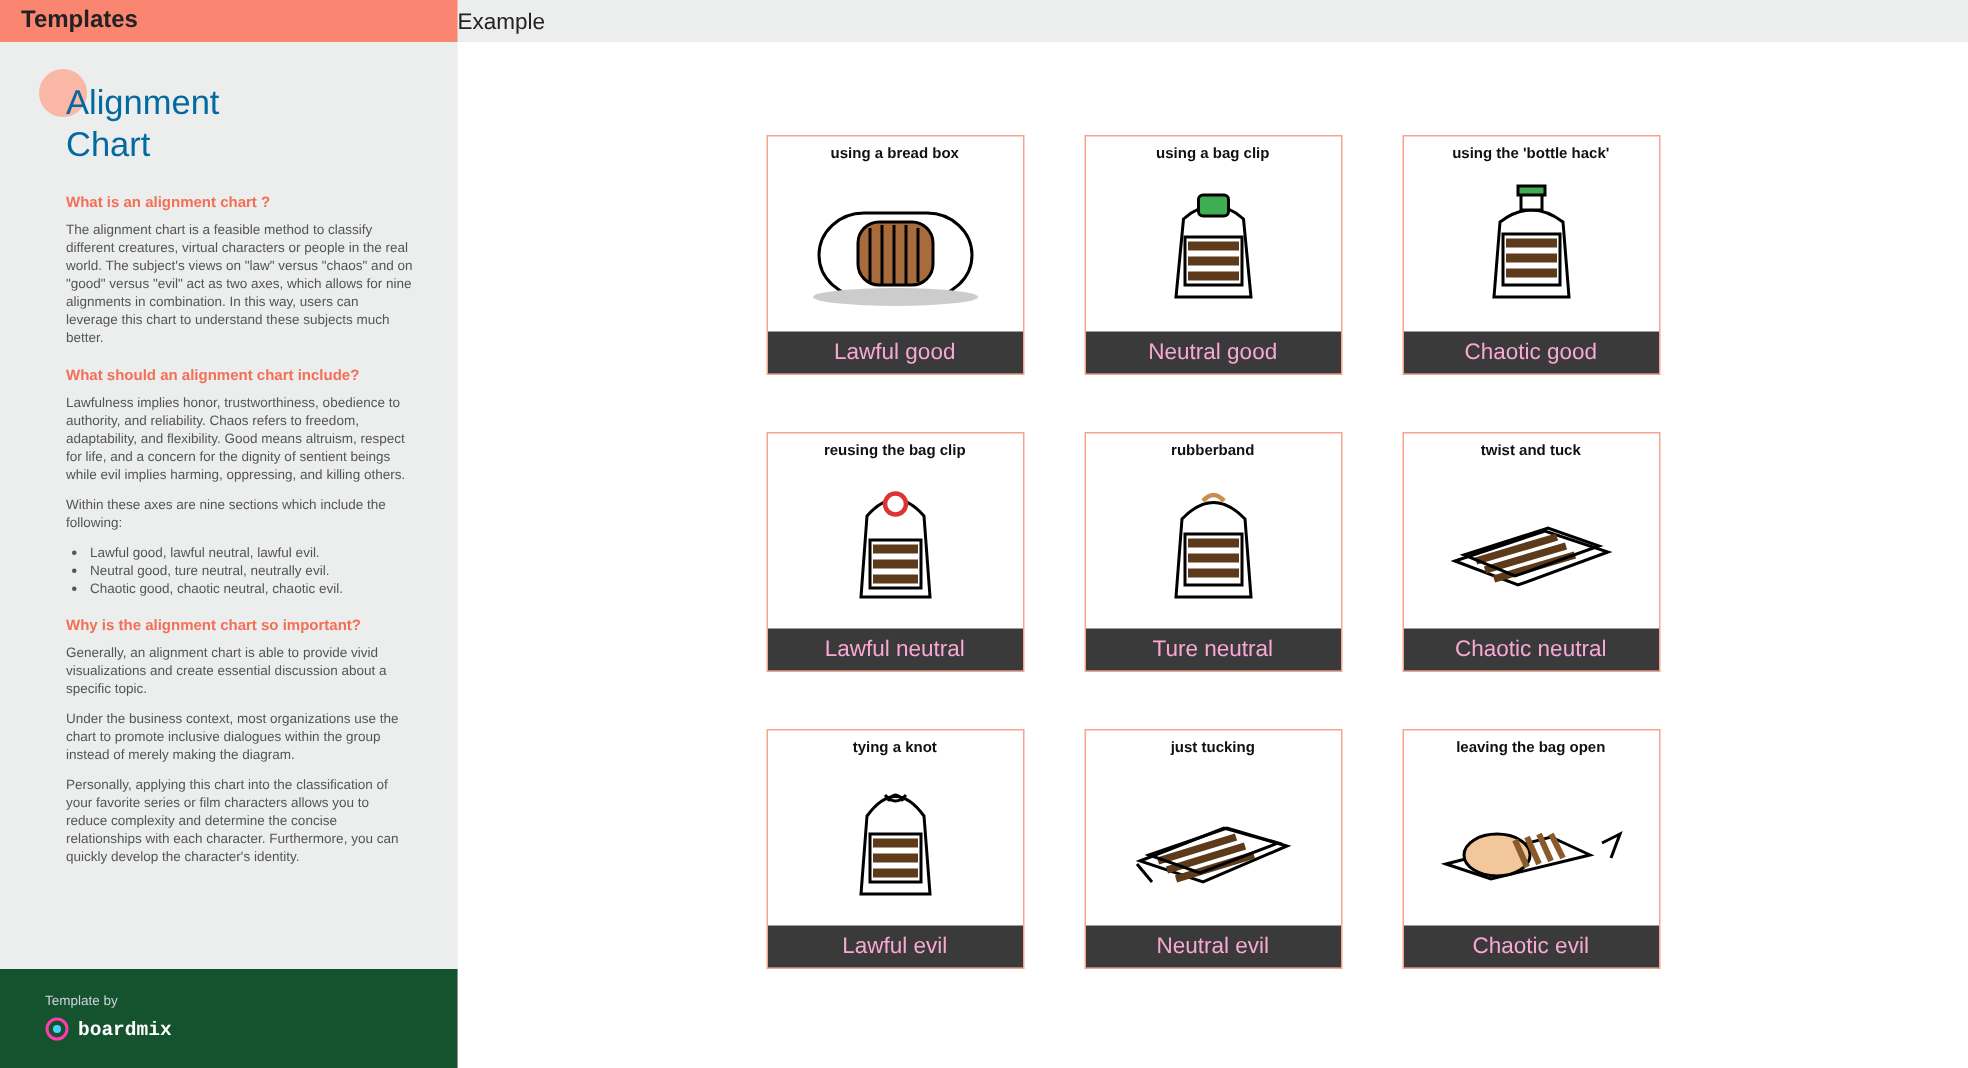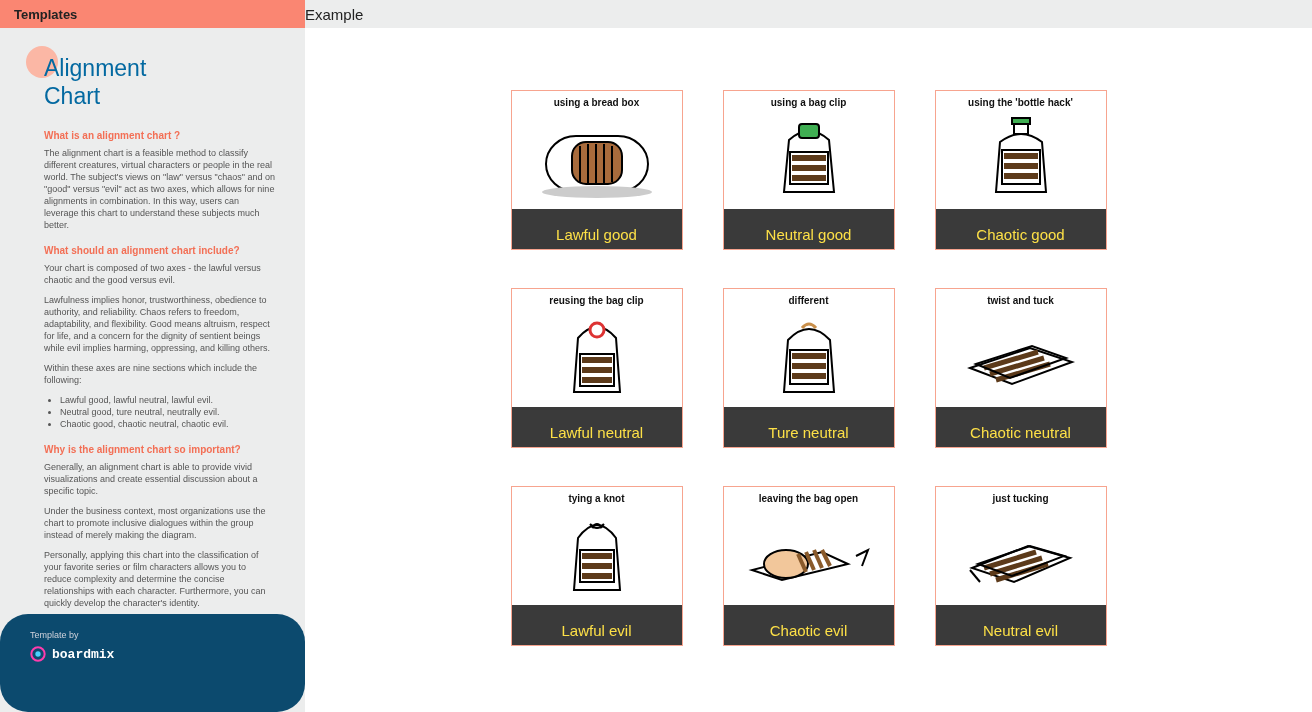--- a/index.html
+++ b/index.html
@@ -1,49 +1,49 @@
 <!DOCTYPE html>
 <html><head>
 <meta charset="utf-8">
 <style>
   * { box-sizing: border-box; margin: 0; padding: 0; }
   html, body { width: 1312px; height: 712px; font-family: Arial, Helvetica, sans-serif; background: #eceded; }
   .page { display: flex; width: 100%; height: 100%; }
 
   
   .sidebar { width: 305px; height: 100%; background: #eceded; display: flex; flex-direction: column; position: relative; }
-  .sidebar-tab { background: #fa8672; height: 28px; display: flex; align-items: center; padding-left: 14px; font-size: 13px; font-weight: 700; color: #222; }
+  .sidebar-tab { background: #fa8672; height: 28px; display: flex; align-items: center; padding-left: 14px; font-size: 16px; font-weight: 700; color: #222; }
   .sidebar-body { flex: 1; padding: 26px 30px 0 44px; overflow: hidden; }
 
   .title-wrap { position: relative; margin-bottom: 20px; }
   .title-dot { position: absolute; left: -18px; top: -8px; width: 32px; height: 32px; border-radius: 50%; background: #fbb7a5; z-index: 0; }
   .title { position: relative; font-size: 23px; line-height: 28px; color: #0369a1; font-weight: 400; z-index: 1; }
 
   .section-h { font-size: 10px; font-weight: 700; color: #f36f55; margin-top: 14px; margin-bottom: 6px; }
   .section-p { font-size: 9px; line-height: 12px; color: #555; margin-bottom: 8px; }
   .section-ul { font-size: 9px; line-height: 12px; color: #555; padding-left: 16px; margin-bottom: 8px; }
   .section-ul li { list-style: disc; }
 
-  .sidebar-footer { background: #0c4a6e; height: 98px; padding: 16px 0 0 30px; color: #fff; border-radius: 28px; }
+  .sidebar-footer { background: #14532d; height: 66px; padding: 16px 0 0 30px; color: #fff; }
   .footer-label { font-size: 9px; color: #cfd2db; margin-bottom: 6px; }
   .brand { display: flex; align-items: center; gap: 6px; }
   .brand-logo { width: 16px; height: 16px; }
   .brand-name { font-size: 13px; font-weight: 700; color: #fff; font-family: Liberation Mono, monospace; }
 
   
   .main { flex: 1; background: #eceded; display: flex; flex-direction: column; }
   .main-header { height: 28px; display: flex; align-items: center; justify-content: flex-start; font-size: 15px; color: #222; }
   .canvas { flex: 1; background: #fff; padding-top: 50px; display: flex; justify-content: center; }
 
   .grid { display: grid; grid-template-columns: repeat(3, 172px); grid-template-rows: repeat(3, 160px); gap: 38px 40px; margin-top: 12px; }
   .cell { border: 1px solid #f7a48f; background: #fff; display: flex; flex-direction: column; }
   .cell-caption { font-size: 10px; font-weight: 700; text-align: center; color: #111; padding: 6px 4px 2px; }
   .cell-img { flex: 1; display: flex; align-items: center; justify-content: center; }
   .cell-img svg { width: 130px; height: 96px; }
-  .cell-label { background: #3a3a3a; color: #fde047; font-size: 15px; text-align: center; padding: 17px 0 6px; }
+  .cell-label { background: #3a3a3a; color: #f9a8d4; font-size: 15px; text-align: center; padding: 5px 0 6px; }
 </style>
 </head>
 <body>
 
 <div class="page">
 
   <aside class="sidebar">
     <div class="sidebar-tab">
       <span>Templates</span>
     </div>
@@ -57,21 +57,20 @@
         </div>
       </div>
 
       <div>
         <div class="section-h">What is an alignment chart ?</div>
         <p class="section-p">The alignment chart is a feasible method to classify different creatures, virtual characters or people in the real world. The subject's views on "law" versus "chaos" and on "good" versus "evil" act as two axes, which allows for nine alignments in combination. In this way, users can leverage this chart to understand these subjects much better.</p>
       </div>
 
       <div>
         <div class="section-h">What should an alignment chart include?</div>
-        <p class="section-p">Your chart is composed of two axes - the lawful versus chaotic and the good versus evil.</p>
         <p class="section-p">Lawfulness implies honor, trustworthiness, obedience to authority, and reliability. Chaos refers to freedom, adaptability, and flexibility. Good means altruism, respect for life, and a concern for the dignity of sentient beings while evil implies harming, oppressing, and killing others.</p>
         <p class="section-p">Within these axes are nine sections which include the following:</p>
         <ul class="section-ul">
           <li>Lawful good, lawful neutral, lawful evil.</li>
           <li>Neutral good, ture neutral, neutrally evil.</li>
           <li>Chaotic good, chaotic neutral, chaotic evil.</li>
         </ul>
       </div>
 
       <div>
@@ -169,21 +168,21 @@
                   <line x1="50" y1="60" x2="80" y2="60"></line>
                   <line x1="50" y1="70" x2="80" y2="70"></line>
                 </g>
               <rect x="48" y="44" width="34" height="32" fill="none" stroke="#000" stroke-width="2"></rect>
             </svg>
           </div>
           <div class="cell-label">Lawful neutral</div>
         </div>
 
         <div class="cell">
-          <div class="cell-caption">different</div>
+          <div class="cell-caption">rubberband</div>
           <div class="cell-img">
             <svg viewBox="0 0 130 96">
               <path d="M44 30 Q65 8 86 30 L90 82 L40 82 Z" fill="#fff" stroke="#000" stroke-width="2"></path>
               <path d="M58 18 Q65 10 72 18" fill="none" stroke="#c98f4a" stroke-width="3"></path>
               <g stroke="#5c3a1a" stroke-width="6">
                   <line x1="48" y1="46" x2="82" y2="46"></line>
                   <line x1="48" y1="56" x2="82" y2="56"></line>
                   <line x1="48" y1="66" x2="82" y2="66"></line>
                 </g>
               <rect x="46" y="40" width="38" height="34" fill="none" stroke="#000" stroke-width="2"></rect>
@@ -218,20 +217,39 @@
               <path d="M58 16 Q65 24 72 16 M60 20 Q65 12 70 20" fill="none" stroke="#000" stroke-width="2"></path>
               <g stroke="#5c3a1a" stroke-width="6">
                   <line x1="50" y1="48" x2="80" y2="48"></line>
                   <line x1="50" y1="58" x2="80" y2="58"></line>
                   <line x1="50" y1="68" x2="80" y2="68"></line>
                 </g>
               <rect x="48" y="42" width="34" height="32" fill="none" stroke="#000" stroke-width="2"></rect>
             </svg>
           </div>
           <div class="cell-label">Lawful evil</div>
+        </div>
+
+        <div class="cell">
+          <div class="cell-caption">just tucking</div>
+          <div class="cell-img">
+            <svg viewBox="0 0 130 96">
+              <g transform="translate(16,18)">
+                <path d="M0 42 L56 20 L98 32 L42 56 Z" fill="#fff" stroke="#000" stroke-width="2"></path>
+                <g stroke="#5c3a1a" stroke-width="5">
+                  <line x1="12" y1="42" x2="64" y2="26"></line>
+                    <line x1="18" y1="48" x2="70" y2="32"></line>
+                    <line x1="24" y1="54" x2="76" y2="38"></line>
+                </g>
+                <path d="M6 38 L58 20 L92 30 L40 50 Z" fill="none" stroke="#000" stroke-width="2"></path>
+                <path d="M-2 44 L8 56" stroke="#000" stroke-width="2"></path>
+              </g>
+            </svg>
+          </div>
+          <div class="cell-label">Neutral evil</div>
         </div>
 
         <div class="cell">
           <div class="cell-caption">leaving the bag open</div>
           <div class="cell-img">
             <svg viewBox="0 0 130 96">
               <g transform="translate(8,22)">
                 <path d="M0 40 L30 50 L96 34 L70 22 Z" fill="#fff" stroke="#000" stroke-width="2"></path>
                 <ellipse cx="34" cy="34" rx="22" ry="14" fill="#f2c79b" stroke="#000" stroke-width="2"></ellipse>
                 <g stroke="#8a5a2a" stroke-width="4">
@@ -240,35 +258,16 @@
                     <line x1="62" y1="20" x2="70" y2="38"></line>
                     <line x1="70" y1="20" x2="78" y2="36"></line>
                 </g>
                 <path d="M104 26 L116 20 L110 36" fill="#fff" stroke="#000" stroke-width="2"></path>
               </g>
             </svg>
           </div>
           <div class="cell-label">Chaotic evil</div>
         </div>
 
-        <div class="cell">
-          <div class="cell-caption">just tucking</div>
-          <div class="cell-img">
-            <svg viewBox="0 0 130 96">
-              <g transform="translate(16,18)">
-                <path d="M0 42 L56 20 L98 32 L42 56 Z" fill="#fff" stroke="#000" stroke-width="2"></path>
-                <g stroke="#5c3a1a" stroke-width="5">
-                  <line x1="12" y1="42" x2="64" y2="26"></line>
-                    <line x1="18" y1="48" x2="70" y2="32"></line>
-                    <line x1="24" y1="54" x2="76" y2="38"></line>
-                </g>
-                <path d="M6 38 L58 20 L92 30 L40 50 Z" fill="none" stroke="#000" stroke-width="2"></path>
-                <path d="M-2 44 L8 56" stroke="#000" stroke-width="2"></path>
-              </g>
-            </svg>
-          </div>
-          <div class="cell-label">Neutral evil</div>
-        </div>
-
       </div>
     </div>
   </main>
 </div>
 
 </body></html>

